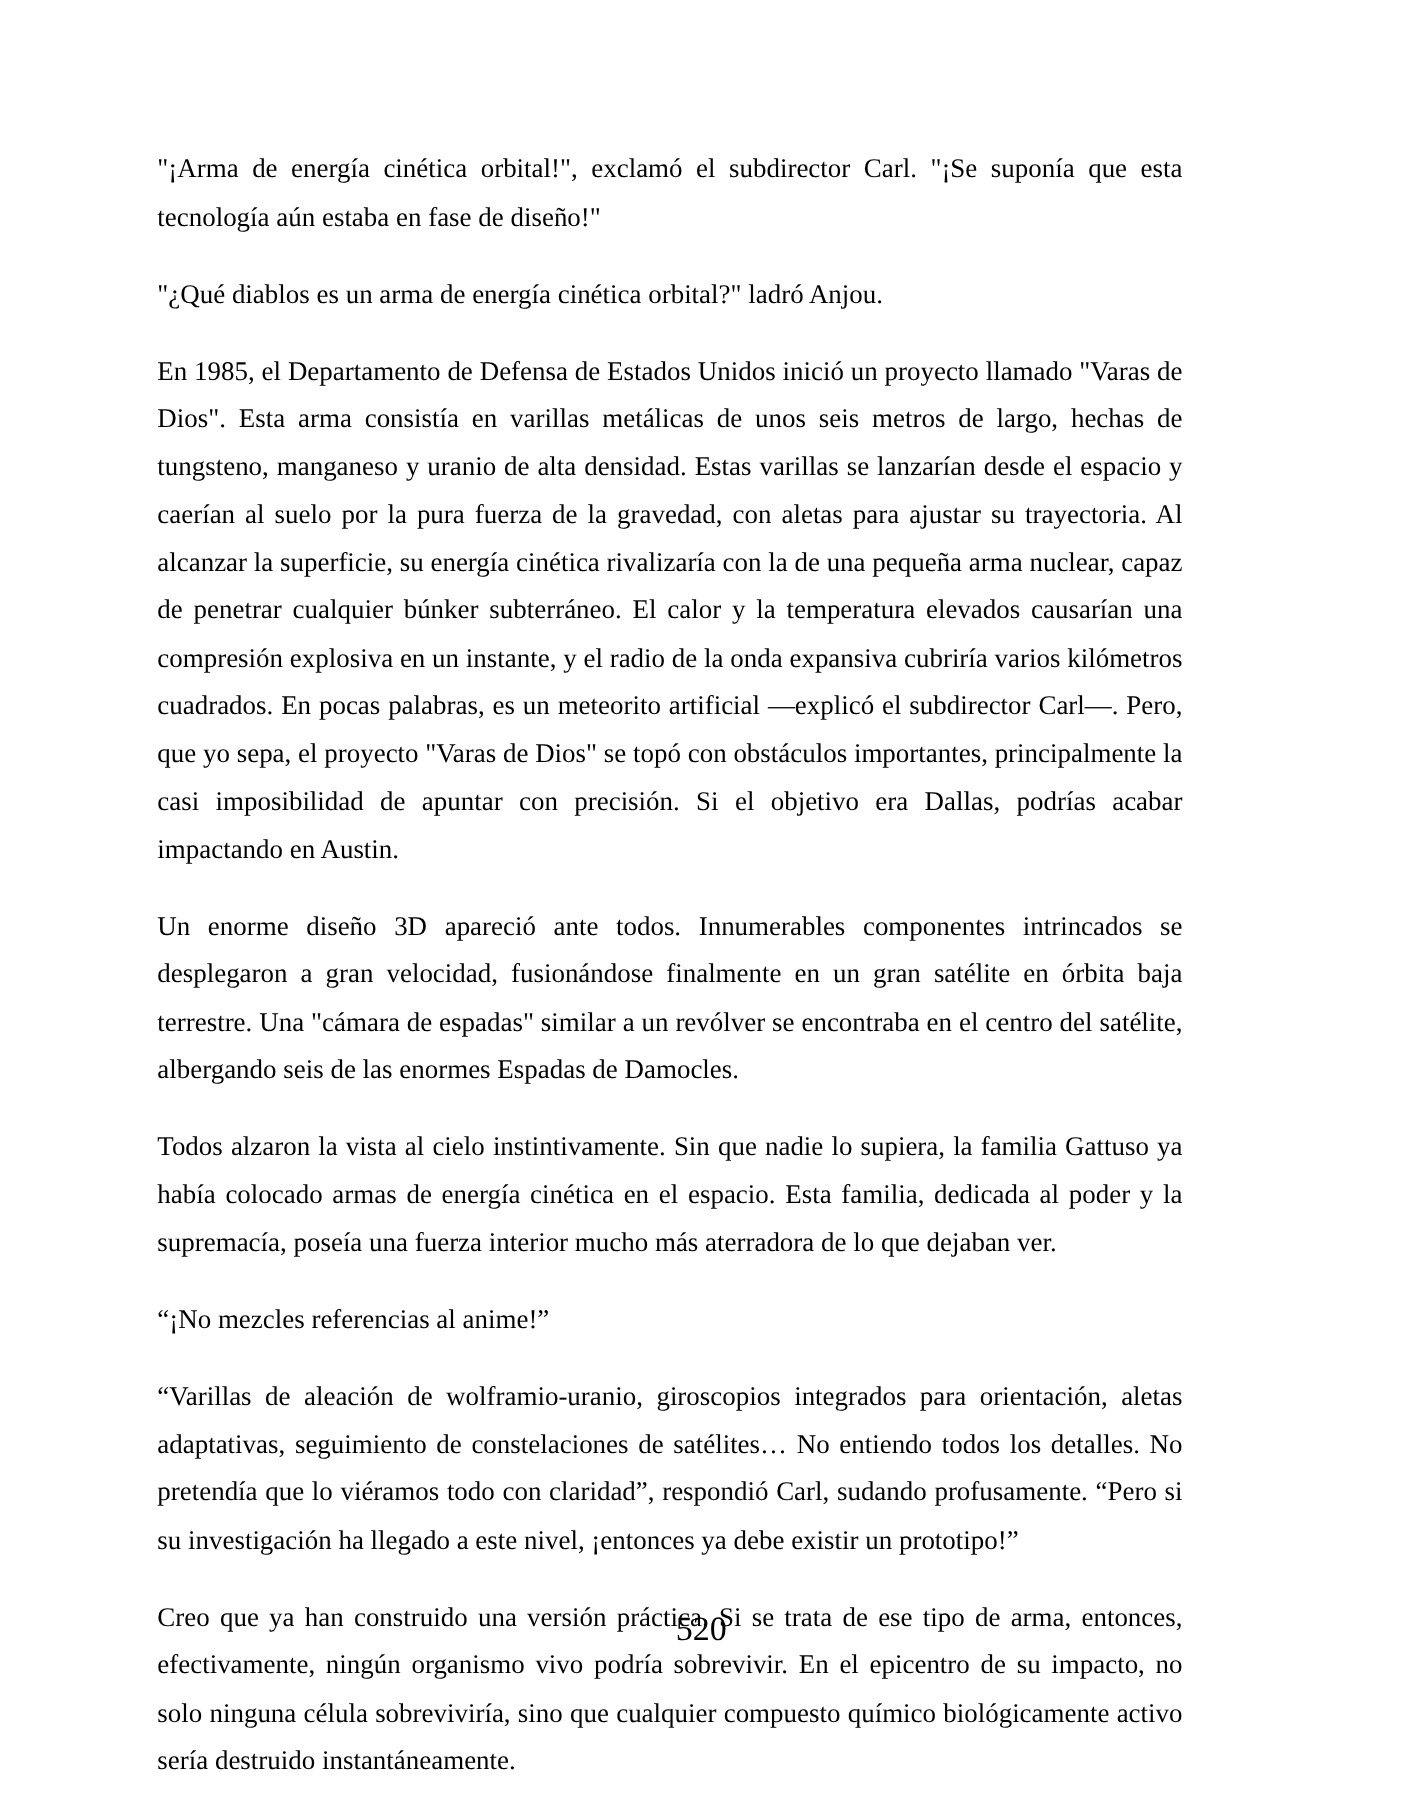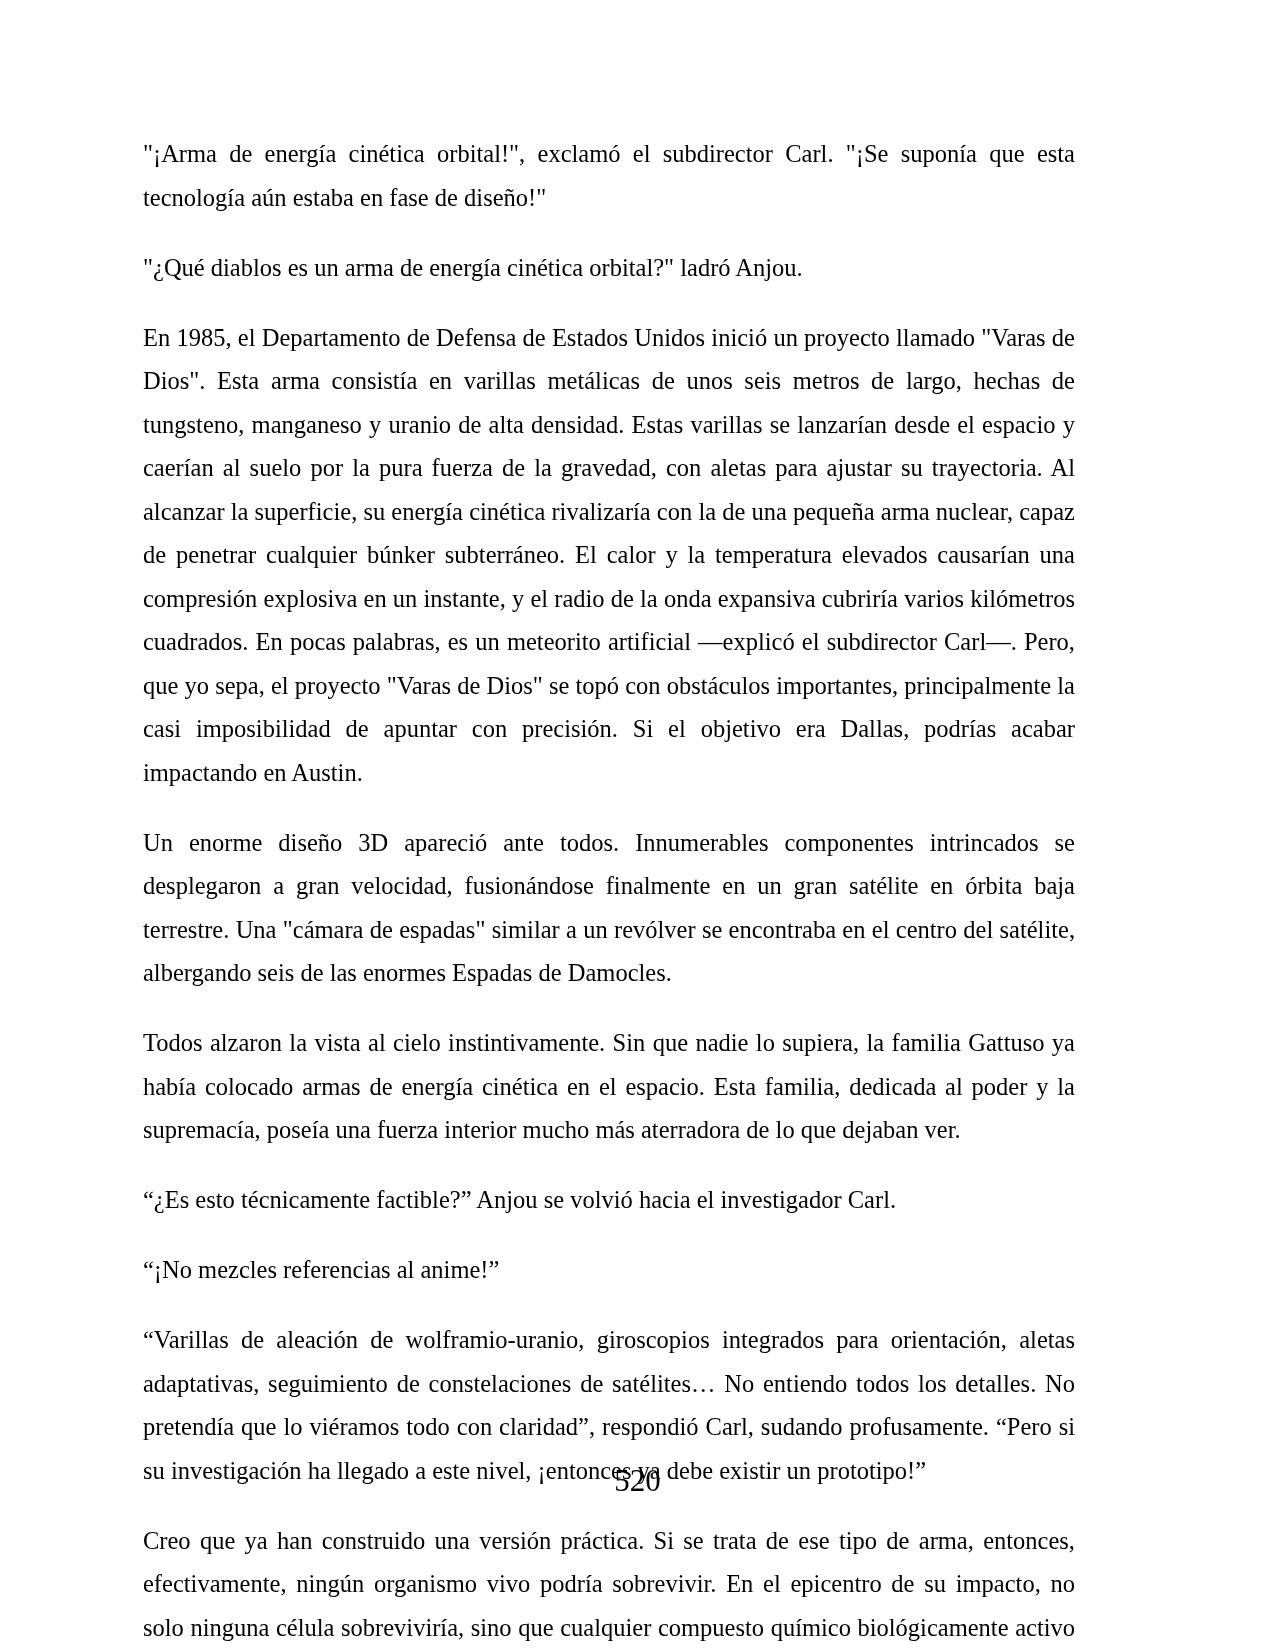--- a/index.html
+++ b/index.html
@@ -53,19 +53,18 @@
 </head>
 <body>
 
 <div class="page">
   <div class="content">
     <p class="para">"¡Arma de energía cinética orbital!", exclamó el subdirector Carl. "¡Se suponía que esta tecnología aún estaba en fase de diseño!"</p>
     <p class="para">"¿Qué diablos es un arma de energía cinética orbital?" ladró Anjou.</p>
     <p class="para">En 1985, el Departamento de Defensa de Estados Unidos inició un proyecto llamado "Varas de Dios". Esta arma consistía en varillas metálicas de unos seis metros de largo, hechas de tungsteno, manganeso y uranio de alta densidad. Estas varillas se lanzarían desde el espacio y caerían al suelo por la pura fuerza de la gravedad, con aletas para ajustar su trayectoria. Al alcanzar la superficie, su energía cinética rivalizaría con la de una pequeña arma nuclear, capaz de penetrar cualquier búnker subterráneo. El calor y la temperatura elevados causarían una compresión explosiva en un instante, y el radio de la onda expansiva cubriría varios kilómetros cuadrados. En pocas palabras, es un meteorito artificial —explicó el subdirector Carl—. Pero, que yo sepa, el proyecto "Varas de Dios" se topó con obstáculos importantes, principalmente la casi imposibilidad de apuntar con precisión. Si el objetivo era Dallas, podrías acabar impactando en Austin.</p>
     <p class="para">Un enorme diseño 3D apareció ante todos. Innumerables componentes intrincados se desplegaron a gran velocidad, fusionándose finalmente en un gran satélite en órbita baja terrestre. Una "cámara de espadas" similar a un revólver se encontraba en el centro del satélite, albergando seis de las enormes Espadas de Damocles.</p>
     <p class="para">Todos alzaron la vista al cielo instintivamente. Sin que nadie lo supiera, la familia Gattuso ya había colocado armas de energía cinética en el espacio. Esta familia, dedicada al poder y la supremacía, poseía una fuerza interior mucho más aterradora de lo que dejaban ver.</p>
-    <p class="para">“¿Es esto técnicamente factible?” Anjou se volvió hacia el investigador Carl.</p>
     <p class="para">“¡No mezcles referencias al anime!”</p>
     <p class="para">“Varillas de aleación de wolframio-uranio, giroscopios integrados para orientación, aletas adaptativas, seguimiento de constelaciones de satélites… No entiendo todos los detalles. No pretendía que lo viéramos todo con claridad”, respondió Carl, sudando profusamente. “Pero si su investigación ha llegado a este nivel, ¡entonces ya debe existir un prototipo!”</p>
     <p class="para">Creo que ya han construido una versión práctica. Si se trata de ese tipo de arma, entonces, efectivamente, ningún organismo vivo podría sobrevivir. En el epicentro de su impacto, no solo ninguna célula sobreviviría, sino que cualquier compuesto químico biológicamente activo sería destruido instantáneamente.</p>
   </div>
   <div class="page-number">520</div>
 </div>
 
 </body></html>

